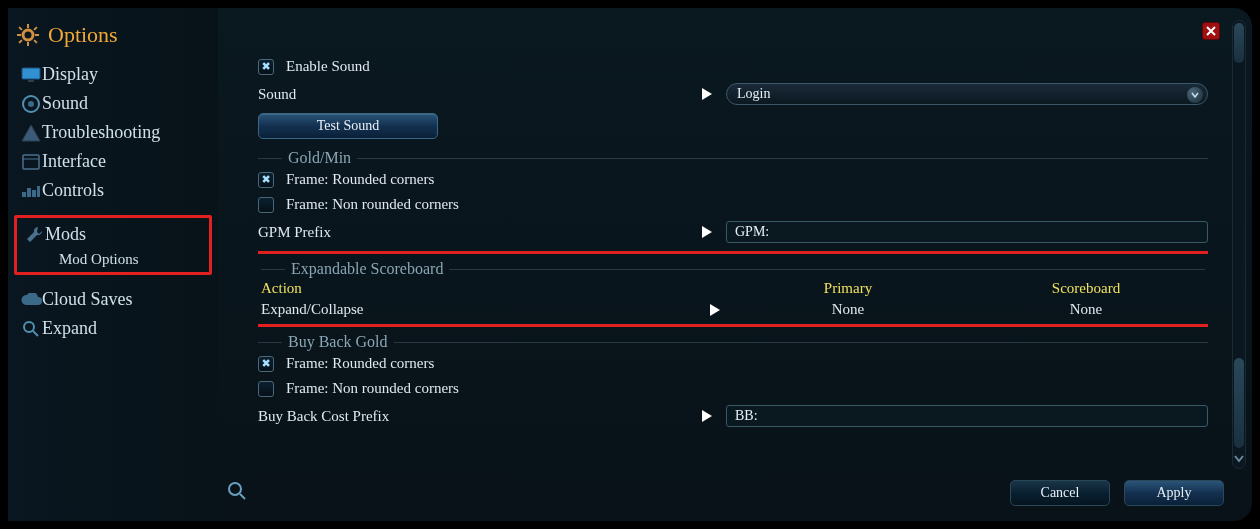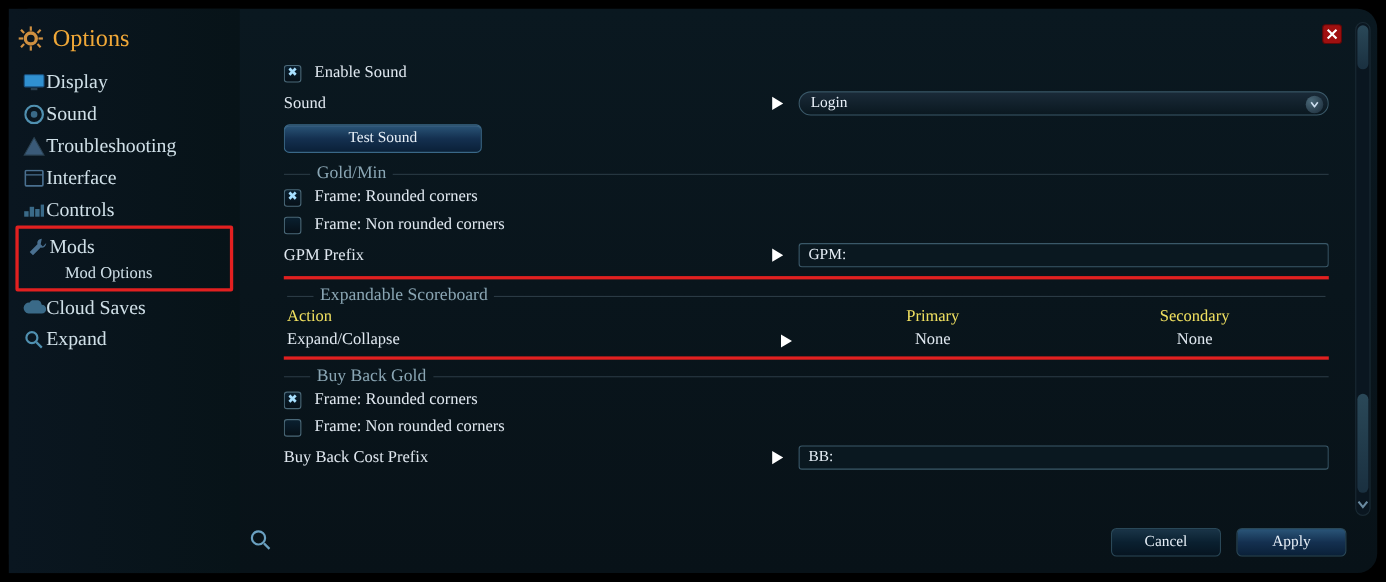--- a/index.html
+++ b/index.html
@@ -51,21 +51,21 @@
   }
   .nav-sub {
     font-size: 15px;
     color: #d0e0e8;
     margin-left: 32px;
     padding: 2px 8px;
   }
   .highlight-box {
     border: 3px solid #e22020;
     border-radius: 2px;
-    margin: 0 -2px;
+    margin: 10px -2px;
     padding: 2px 2px 2px 2px;
   }
   .main {
     flex: 1;
     position: relative;
     padding: 8px 44px 8px 20px;
   }
   .close-btn {
     position: absolute;
     right: 32px; top: 14px;
@@ -400,21 +400,21 @@
       <div class="highlight-section">
         <div class="section-header">
           <span class="line-left"></span>
           <span class="sh-label">Expandable Scoreboard</span>
           <span class="line-right"></span>
         </div>
         <div class="bindings-row">
           <div class="bind-action yellow">Action</div>
           <div class="bind-arrow"></div>
           <div class="bind-col yellow">Primary</div>
-          <div class="bind-col yellow">Secondary</div>
+          <div class="bind-col yellow">Scoreboard</div>
         </div>
         <div class="bindings-row">
           <div class="bind-action lbl">Expand/Collapse</div>
           <div class="bind-arrow">
               <svg width="14" height="14" viewBox="0 0 14 14">
                 <path d="M2 1L12 7L2 13Z" fill="#fff"></path>
               </svg>
             </div>
           <div class="bind-col lbl">None</div>
           <div class="bind-col lbl">None</div>

